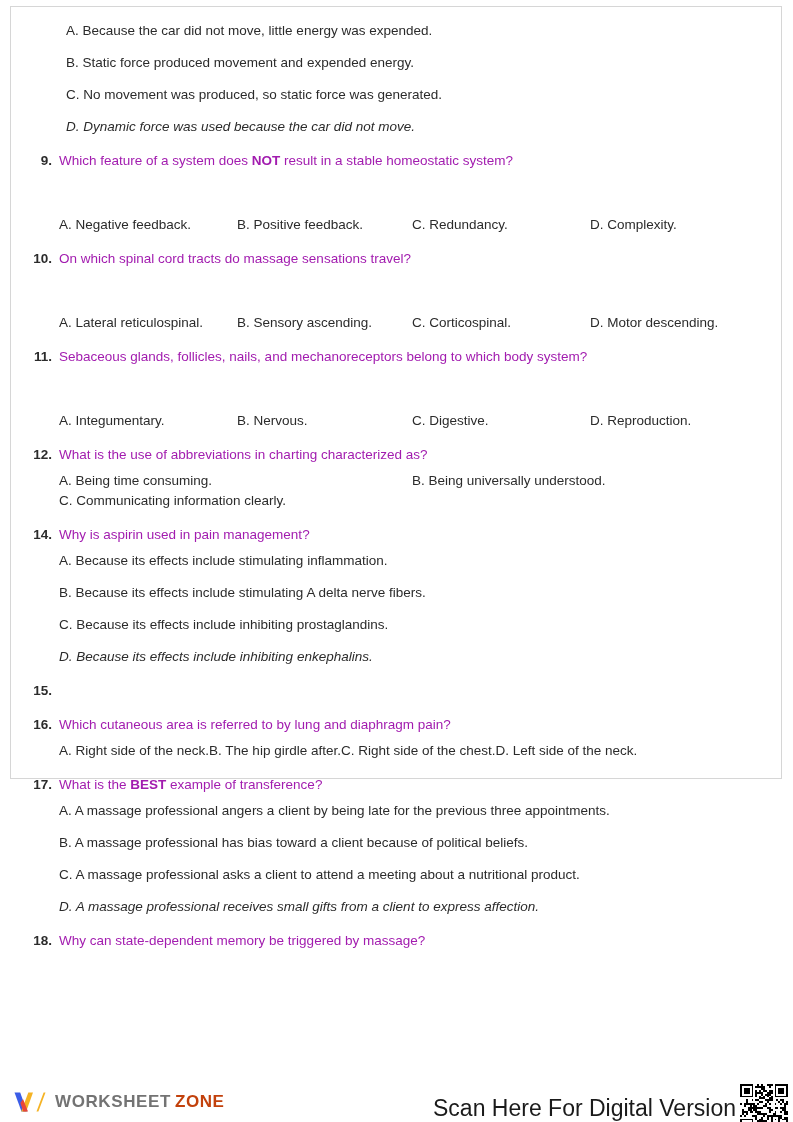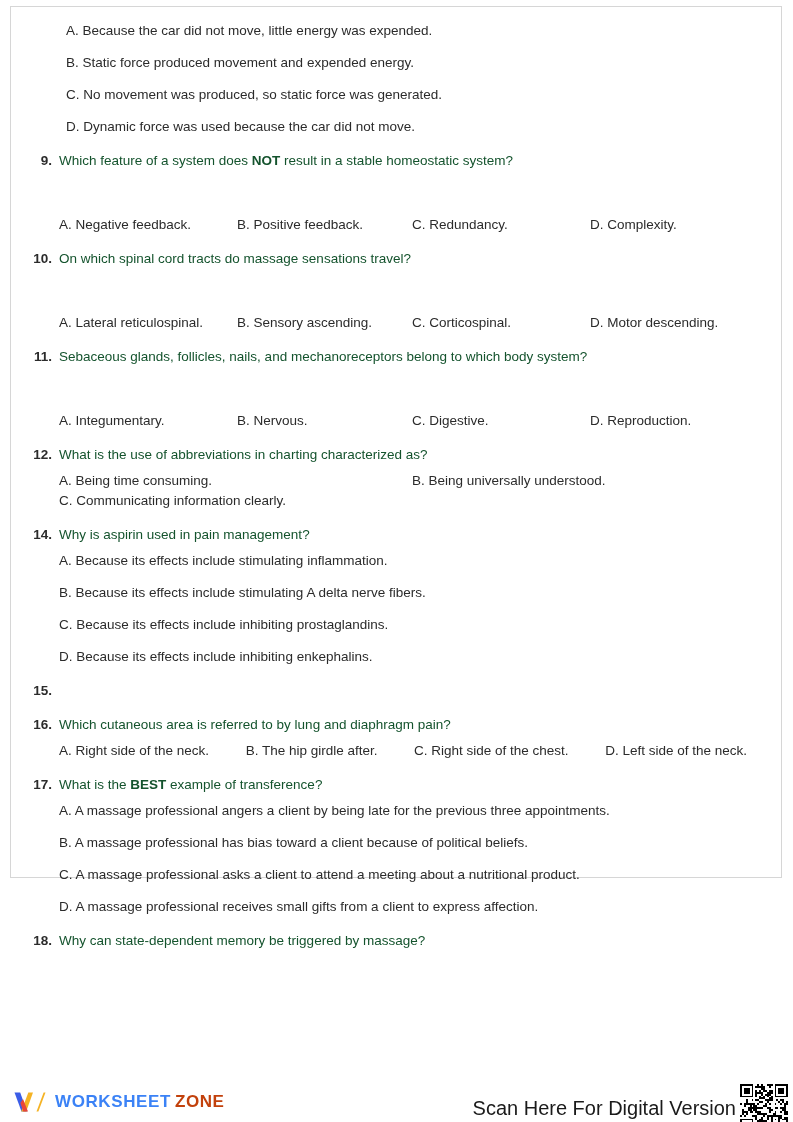--- a/index.html
+++ b/index.html
@@ -16,80 +16,80 @@
     color: #2b2b2b;
     position: relative;
     overflow: hidden;
   }
 
   #page {
     position: absolute;
     left: 10px;
     top: 6px;
     width: 772px;
-    height: 872px;
+    height: 773px;
     border: 1px solid #d6d6d6;
     background: #ffffff;
-    padding: 14px 34px 10px 22px;
+    padding: 14px 26px 10px 22px;
   }
 
   
   .qblock { display: flex; margin-bottom: 14px; }
   .qnum {
     width: 26px;
     min-width: 26px;
     text-align: right;
     font-weight: bold;
     font-size: 13.5px;
     line-height: 20px;
     padding-right: 7px;
     color: #2b2b2b;
   }
   .qbody { flex: 1 1 auto; }
   .qtext {
     font-size: 13.5px;
     line-height: 20px;
     margin: 0 0 6px 0;
-    color: #14532d;
+    color: #a21caf;
   }
   .qtext b { font-weight: bold; }
 
   
   .orphan-options { margin: 0 0 14px 26px; padding-left: 7px; }
 
   
   .opts { margin: 0; padding: 0; }
   .opt {
     font-size: 13.5px;
     line-height: 20px;
     color: #2b2b2b;
     white-space: nowrap;
   }
 
   
   .opts.stack .opt { margin: 0 0 12px 0; }
-  .opts.stack .opt:last-child { margin-bottom: 0; }
+  .opts.stack .opt:last-child { margin-bottom: 0; font-style: italic; }
 
   
   .opts.cols2 {
     display: grid;
     grid-template-columns: 353px 1fr;
   }
 
   
   .opts.cols4 {
     display: grid;
     grid-template-columns: 178px 175px 178px 1fr;
     margin-top: 44px;
   }
 
   
   .opts.spread {
     display: flex;
-    justify-content: space-between;
+    justify-content: flex-start;
     width: 100%;
   }
   .opts.spread .opt { flex: 0 0 auto; }
 
   
   #footer {
     position: absolute;
     left: 0;
     top: 1087px;
     width: 793px;
@@ -103,33 +103,33 @@
     align-items: center;
     gap: 9px;
   }
   #brand-mark { display: block; }
   .brand-text {
     font-size: 17px;
     font-weight: bold;
     letter-spacing: 0.6px;
     font-family: "Liberation Sans", sans-serif;
   }
-  .brand-worksheet { color: #3b82f6; }
+  .brand-worksheet { color: #737373; }
   .brand-zone { color: #c2410c; margin-left: 4px; }
 
   #scan-wrap {
     position: absolute;
     right: 5px;
     top: -3px;
     display: flex;
     align-items: center;
     gap: 4px;
   }
   #scan-label {
-    font-size: 20px;
+    font-size: 23px;
     color: #1a1a1a;
     font-family: "Liberation Sans", sans-serif;
     white-space: nowrap;
     line-height: 26px;
   }
   #qr-code { display: block; }
 </style>
 </head>
 <body>
 

